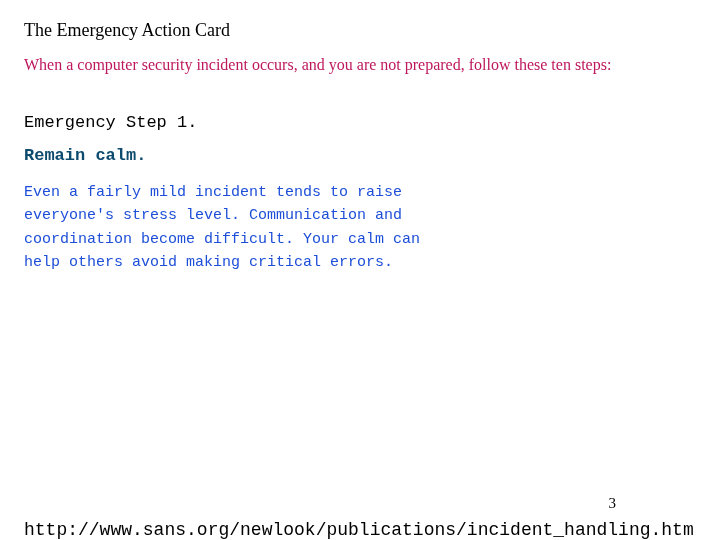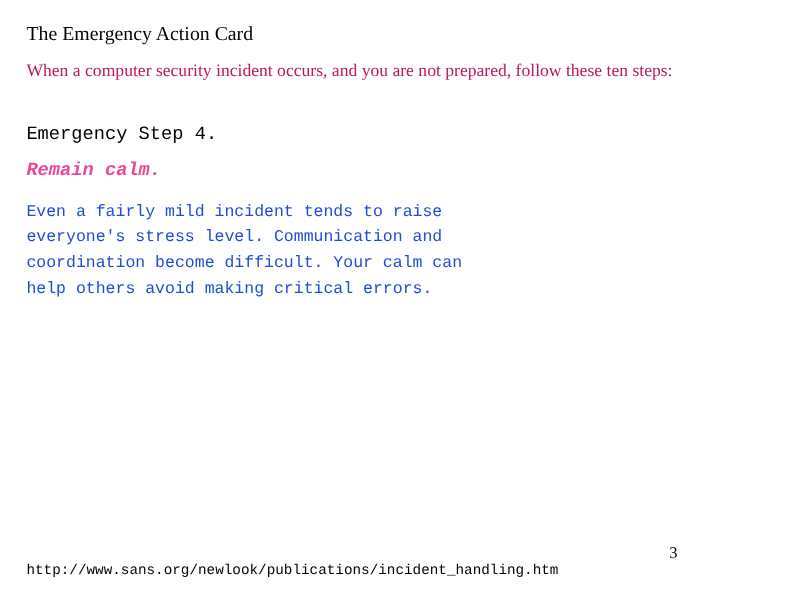--- a/index.html
+++ b/index.html
@@ -45,60 +45,59 @@
       font-family: 'Courier New', Courier, monospace;
       font-size: 17px;
       color: #000000;
       margin-bottom: 14px;
     }
 
     .step-subheading {
       font-family: 'Courier New', Courier, monospace;
       font-size: 17px;
       font-weight: bold;
-      color: #ec4899;
+      color: #0c4a6e;
       margin-bottom: 16px;
-      font-style: italic;
     }
 
     .step-body {
       font-family: 'Courier New', Courier, monospace;
       font-size: 15px;
       color: #1d4ed8;
       line-height: 1.55;
     }
 
     .page-number {
       position: absolute;
       bottom: 28px;
       right: 24px;
       font-family: Georgia, serif;
       font-size: 15px;
       color: #000000;
     }
 
     .footer-url {
       position: absolute;
-      bottom: 14px;
+      bottom: 0;
       left: 24px;
       font-family: 'Courier New', Courier, monospace;
-      font-size: 13px;
+      font-size: 18px;
       color: #000000;
     }
   </style>
 </head>
 <body>
 
 <div class="page-container">
 
   <h1 class="main-title">The Emergency Action Card</h1>
 
   <p class="intro-text">When a computer security incident occurs, and you are not prepared, follow these ten steps:</p>
 
-  <p class="step-heading">Emergency Step 4.</p>
+  <p class="step-heading">Emergency Step 1.</p>
 
   <p class="step-subheading">Remain calm.</p>
 
   <p class="step-body">Even a fairly mild incident tends to raise<br>everyone's stress level. Communication and<br>coordination become difficult. Your calm can<br>help others avoid making critical errors.</p>
 
   <div class="page-number">3</div>
 
   <div class="footer-url">http://www.sans.org/newlook/publications/incident_handling.htm</div>
 
 </div>

